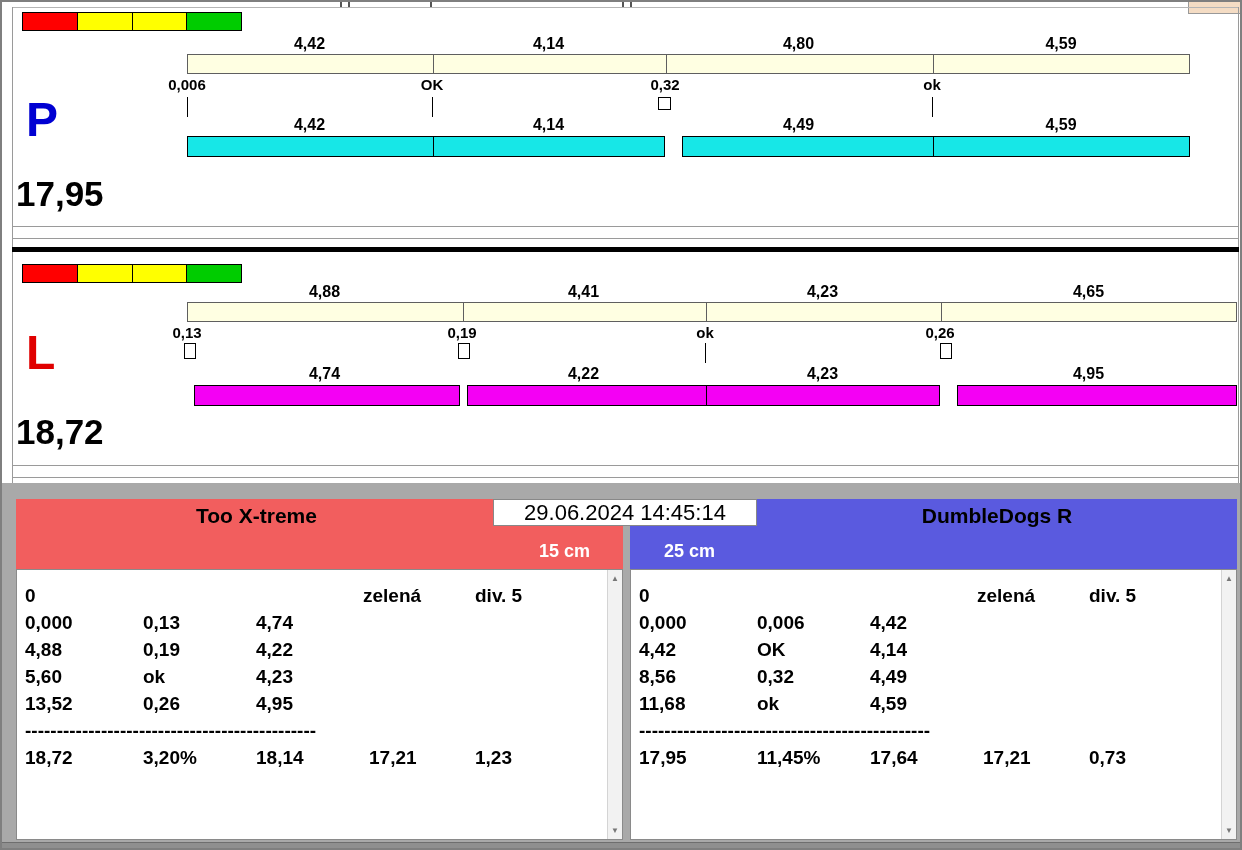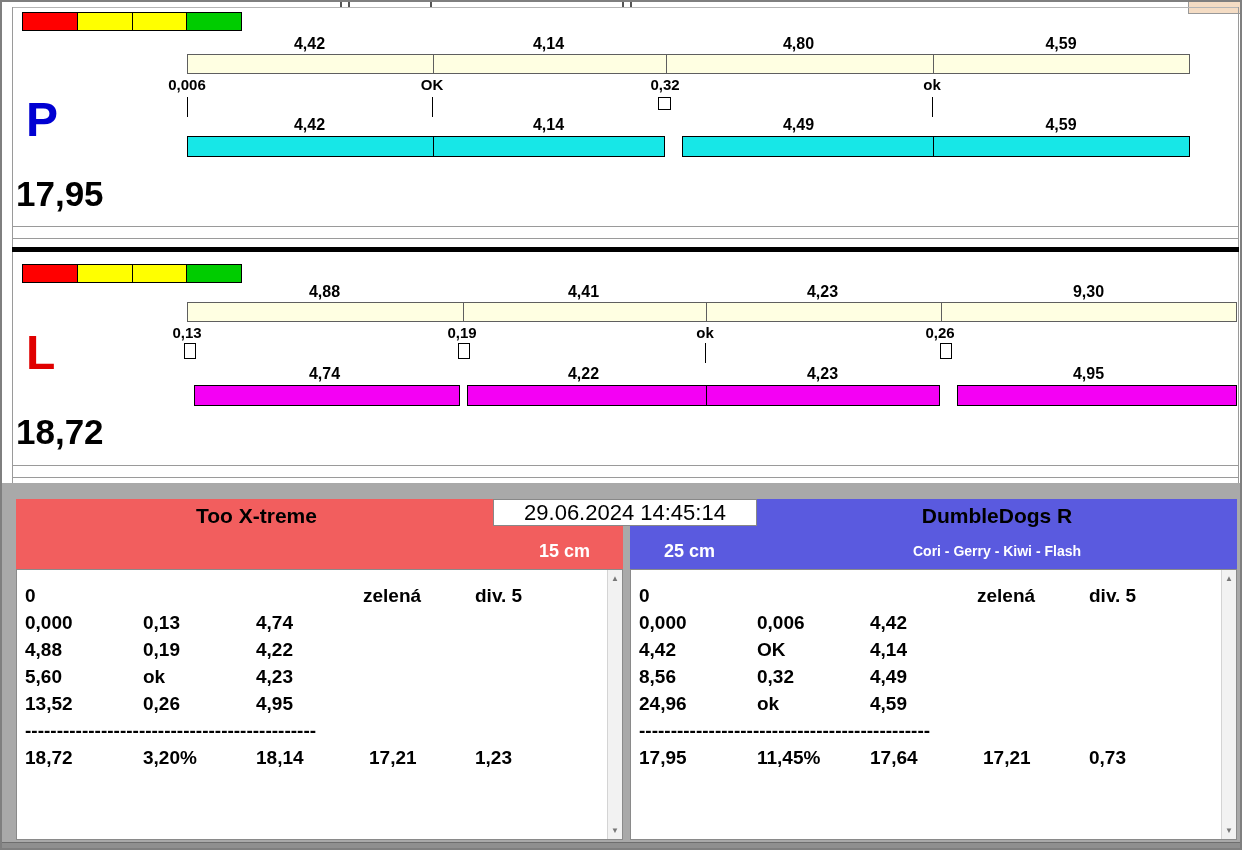--- a/index.html
+++ b/index.html
@@ -124,21 +124,21 @@
   <div class="tl" style="left:20px;top:262px">
     <i class="seg-red"></i>
     <i class="seg-yellow"></i>
     <i class="seg-yellow"></i>
     <i class="seg-green"></i>
   </div>
 
   <span class="val" style="left:185px;top:281px;width:275px">4,88</span>
   <span class="val" style="left:460px;top:281px;width:243px">4,41</span>
   <span class="val" style="left:703px;top:281px;width:235px">4,23</span>
-  <span class="val" style="left:938px;top:281px;width:297px">9,30</span>
+  <span class="val" style="left:938px;top:281px;width:297px">4,65</span>
 
   <div class="cream" style="left:185px;top:300px;width:1050px">
     <i class="bdiv" style="left:275px"></i>
     <i class="bdiv" style="left:518px"></i>
     <i class="bdiv" style="left:753px"></i>
   </div>
 
   <span class="tick-label" style="left:150px;top:322px;width:70px">0,13</span>
   <span class="tick-label" style="left:430px;top:322px;width:60px">0,19</span>
   <span class="tick-label" style="left:673px;top:322px;width:60px">ok</span>
@@ -167,21 +167,20 @@
   <div class="hline" style="top:475px"></div>
 
   <div class="bottom-bg"></div>
 
   <div class="hdr hdr-left" style="left:14px"></div>
   <div class="hdr hdr-right" style="left:628px"></div>
 
   <div class="team-title" style="left:14px;width:481px">Too X-treme</div>
   <div class="team-title" style="left:755px;width:480px">DumbleDogs R</div>
 
-  <div class="team-sub" style="left:755px;width:480px">Cori - Gerry - Kiwi - Flash</div>
 
   <div class="team-h" style="left:525px;width:75px">15 cm</div>
   <div class="team-h" style="left:650px;width:75px">25 cm</div>
 
   <div class="timestamp">29.06.2024 14:45:14</div>
 
   <div class="panel" style="left:14px">
     <span class="pcell" style="left:8px;top:15px">0</span>
     <span class="pcell" style="left:346px;top:15px">zelená</span>
     <span class="pcell" style="left:458px;top:15px">div. 5</span>
@@ -226,21 +225,21 @@
     <span class="pcell" style="left:239px;top:42px">4,42</span>
 
     <span class="pcell" style="left:8px;top:69px">4,42</span>
     <span class="pcell" style="left:126px;top:69px">OK</span>
     <span class="pcell" style="left:239px;top:69px">4,14</span>
 
     <span class="pcell" style="left:8px;top:96px">8,56</span>
     <span class="pcell" style="left:126px;top:96px">0,32</span>
     <span class="pcell" style="left:239px;top:96px">4,49</span>
 
-    <span class="pcell" style="left:8px;top:123px">24,96</span>
+    <span class="pcell" style="left:8px;top:123px">11,68</span>
     <span class="pcell" style="left:126px;top:123px">ok</span>
     <span class="pcell" style="left:239px;top:123px">4,59</span>
 
     <span class="pcell" style="left:8px;top:150px">----------------------------------------------</span>
 
     <span class="pcell" style="left:8px;top:177px">17,95</span>
     <span class="pcell" style="left:126px;top:177px">11,45%</span>
     <span class="pcell" style="left:239px;top:177px">17,64</span>
     <span class="pcell" style="left:352px;top:177px">17,21</span>
     <span class="pcell" style="left:458px;top:177px">0,73</span>

